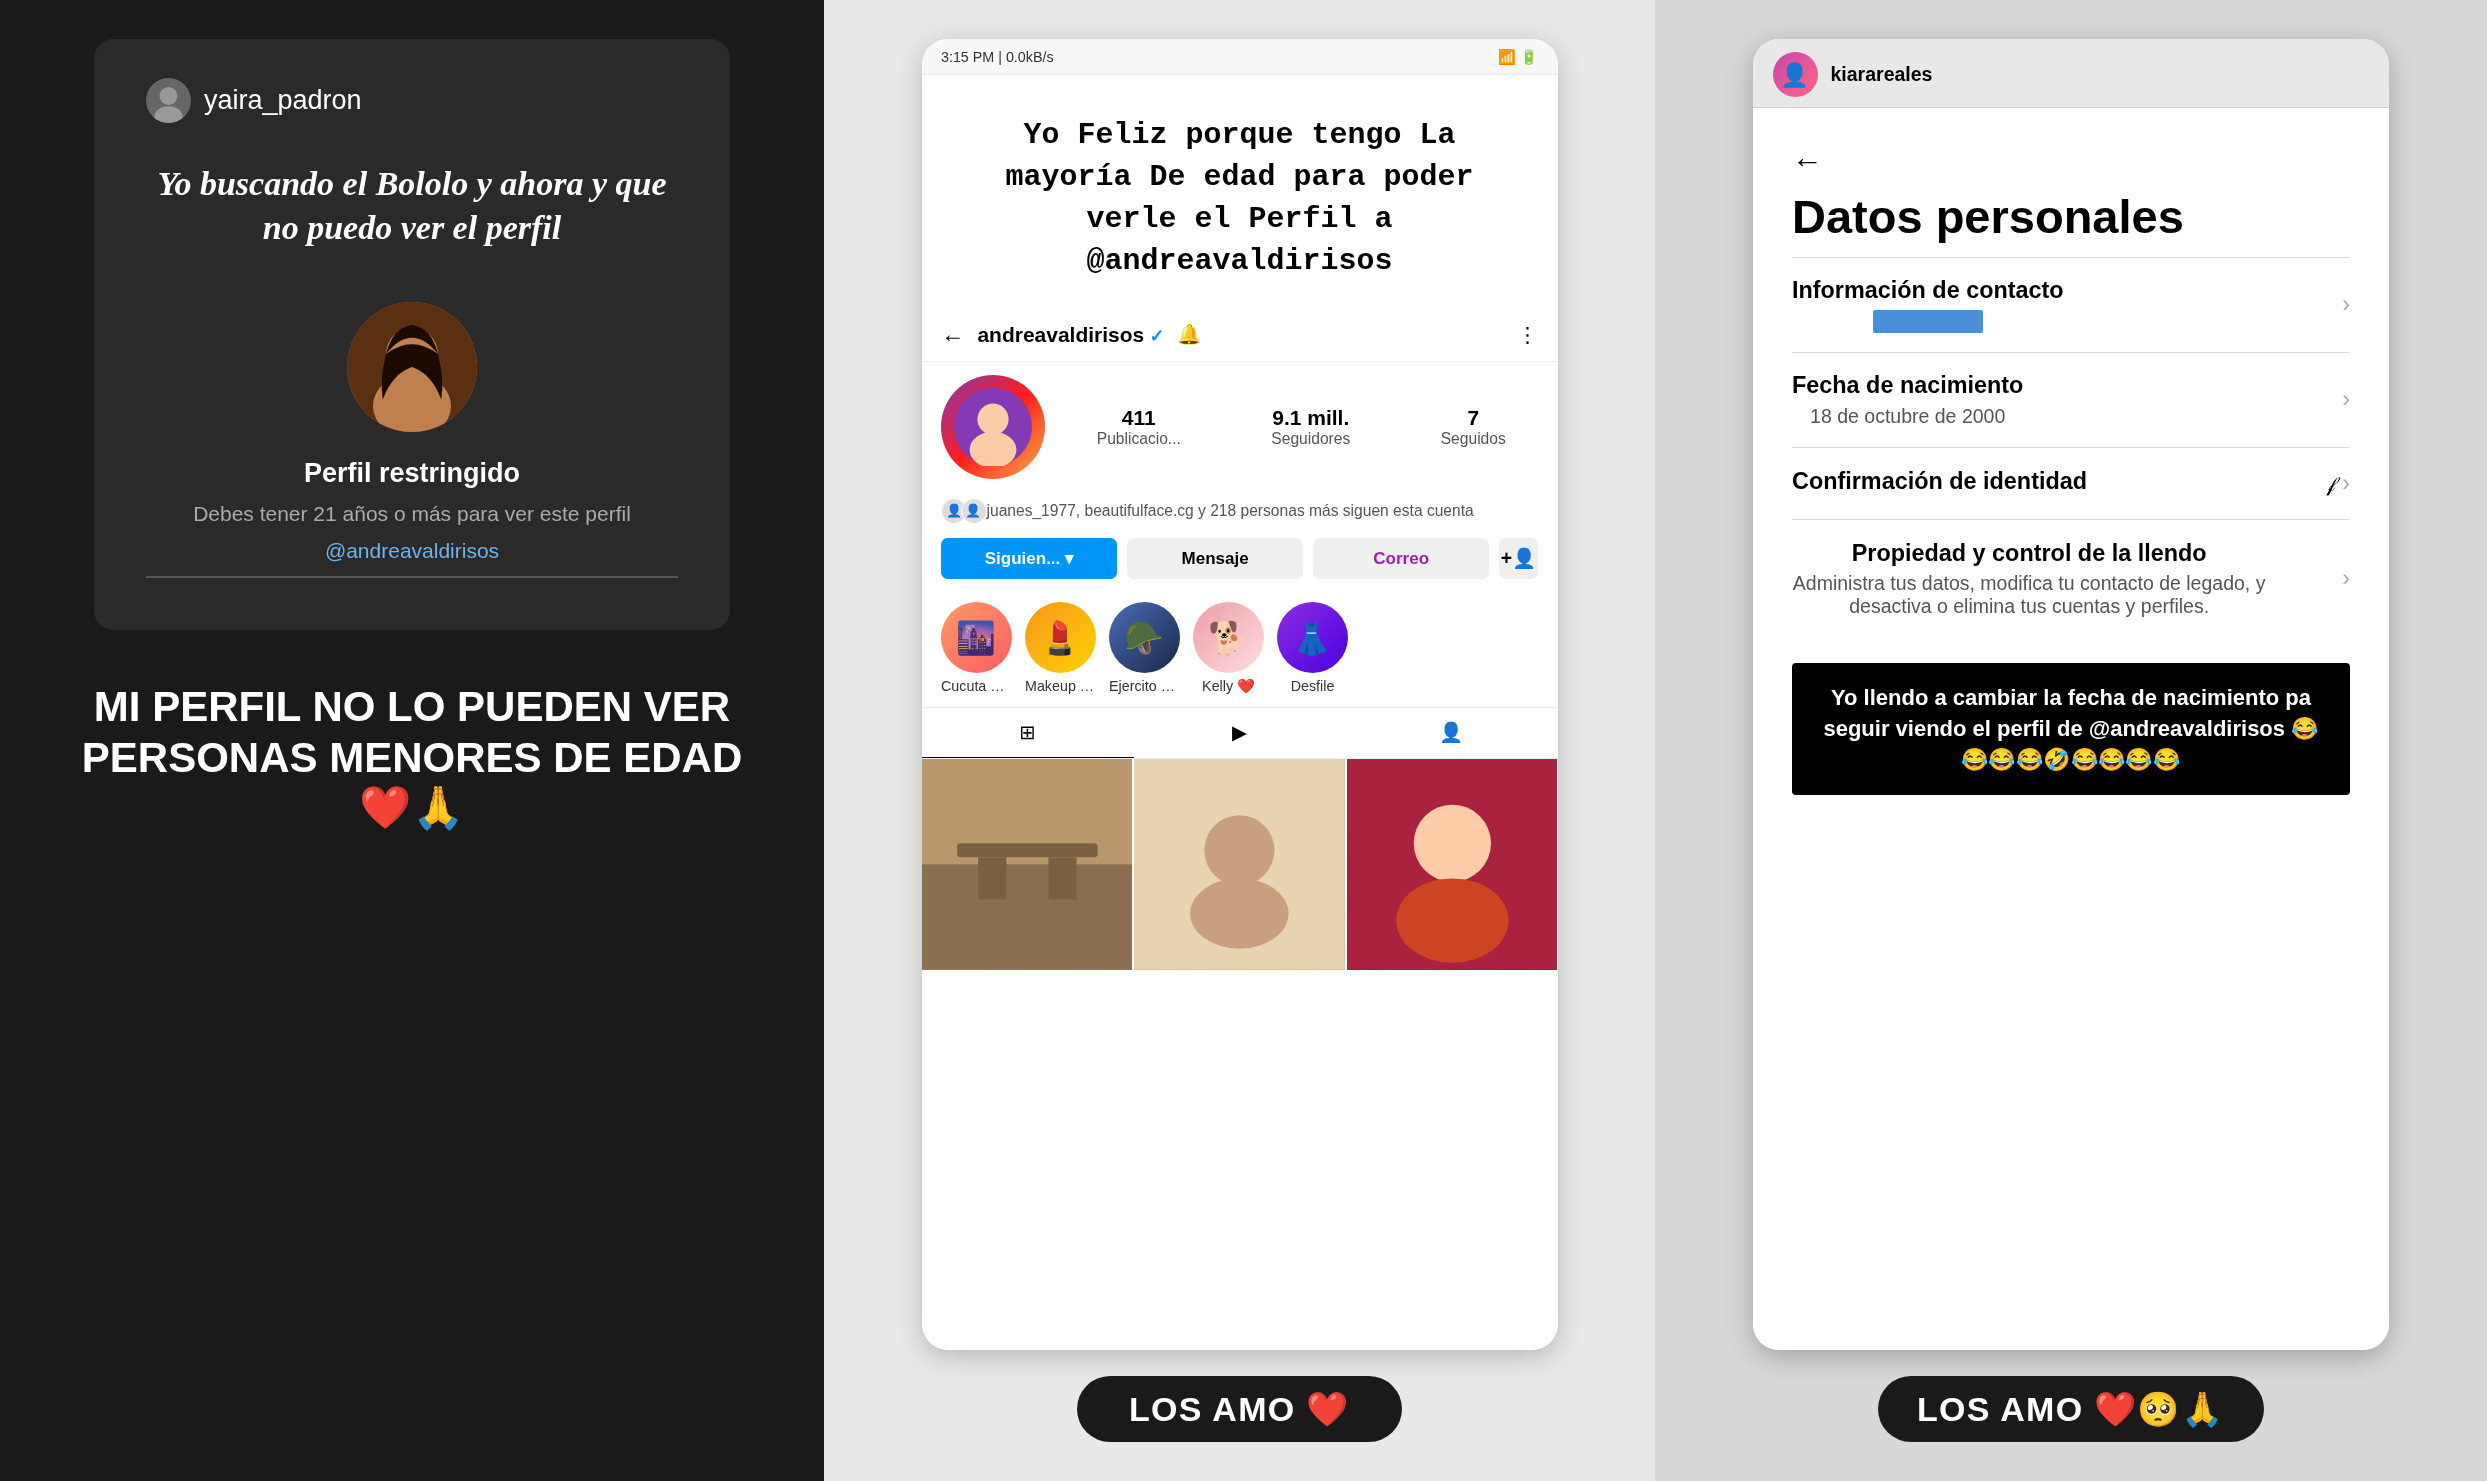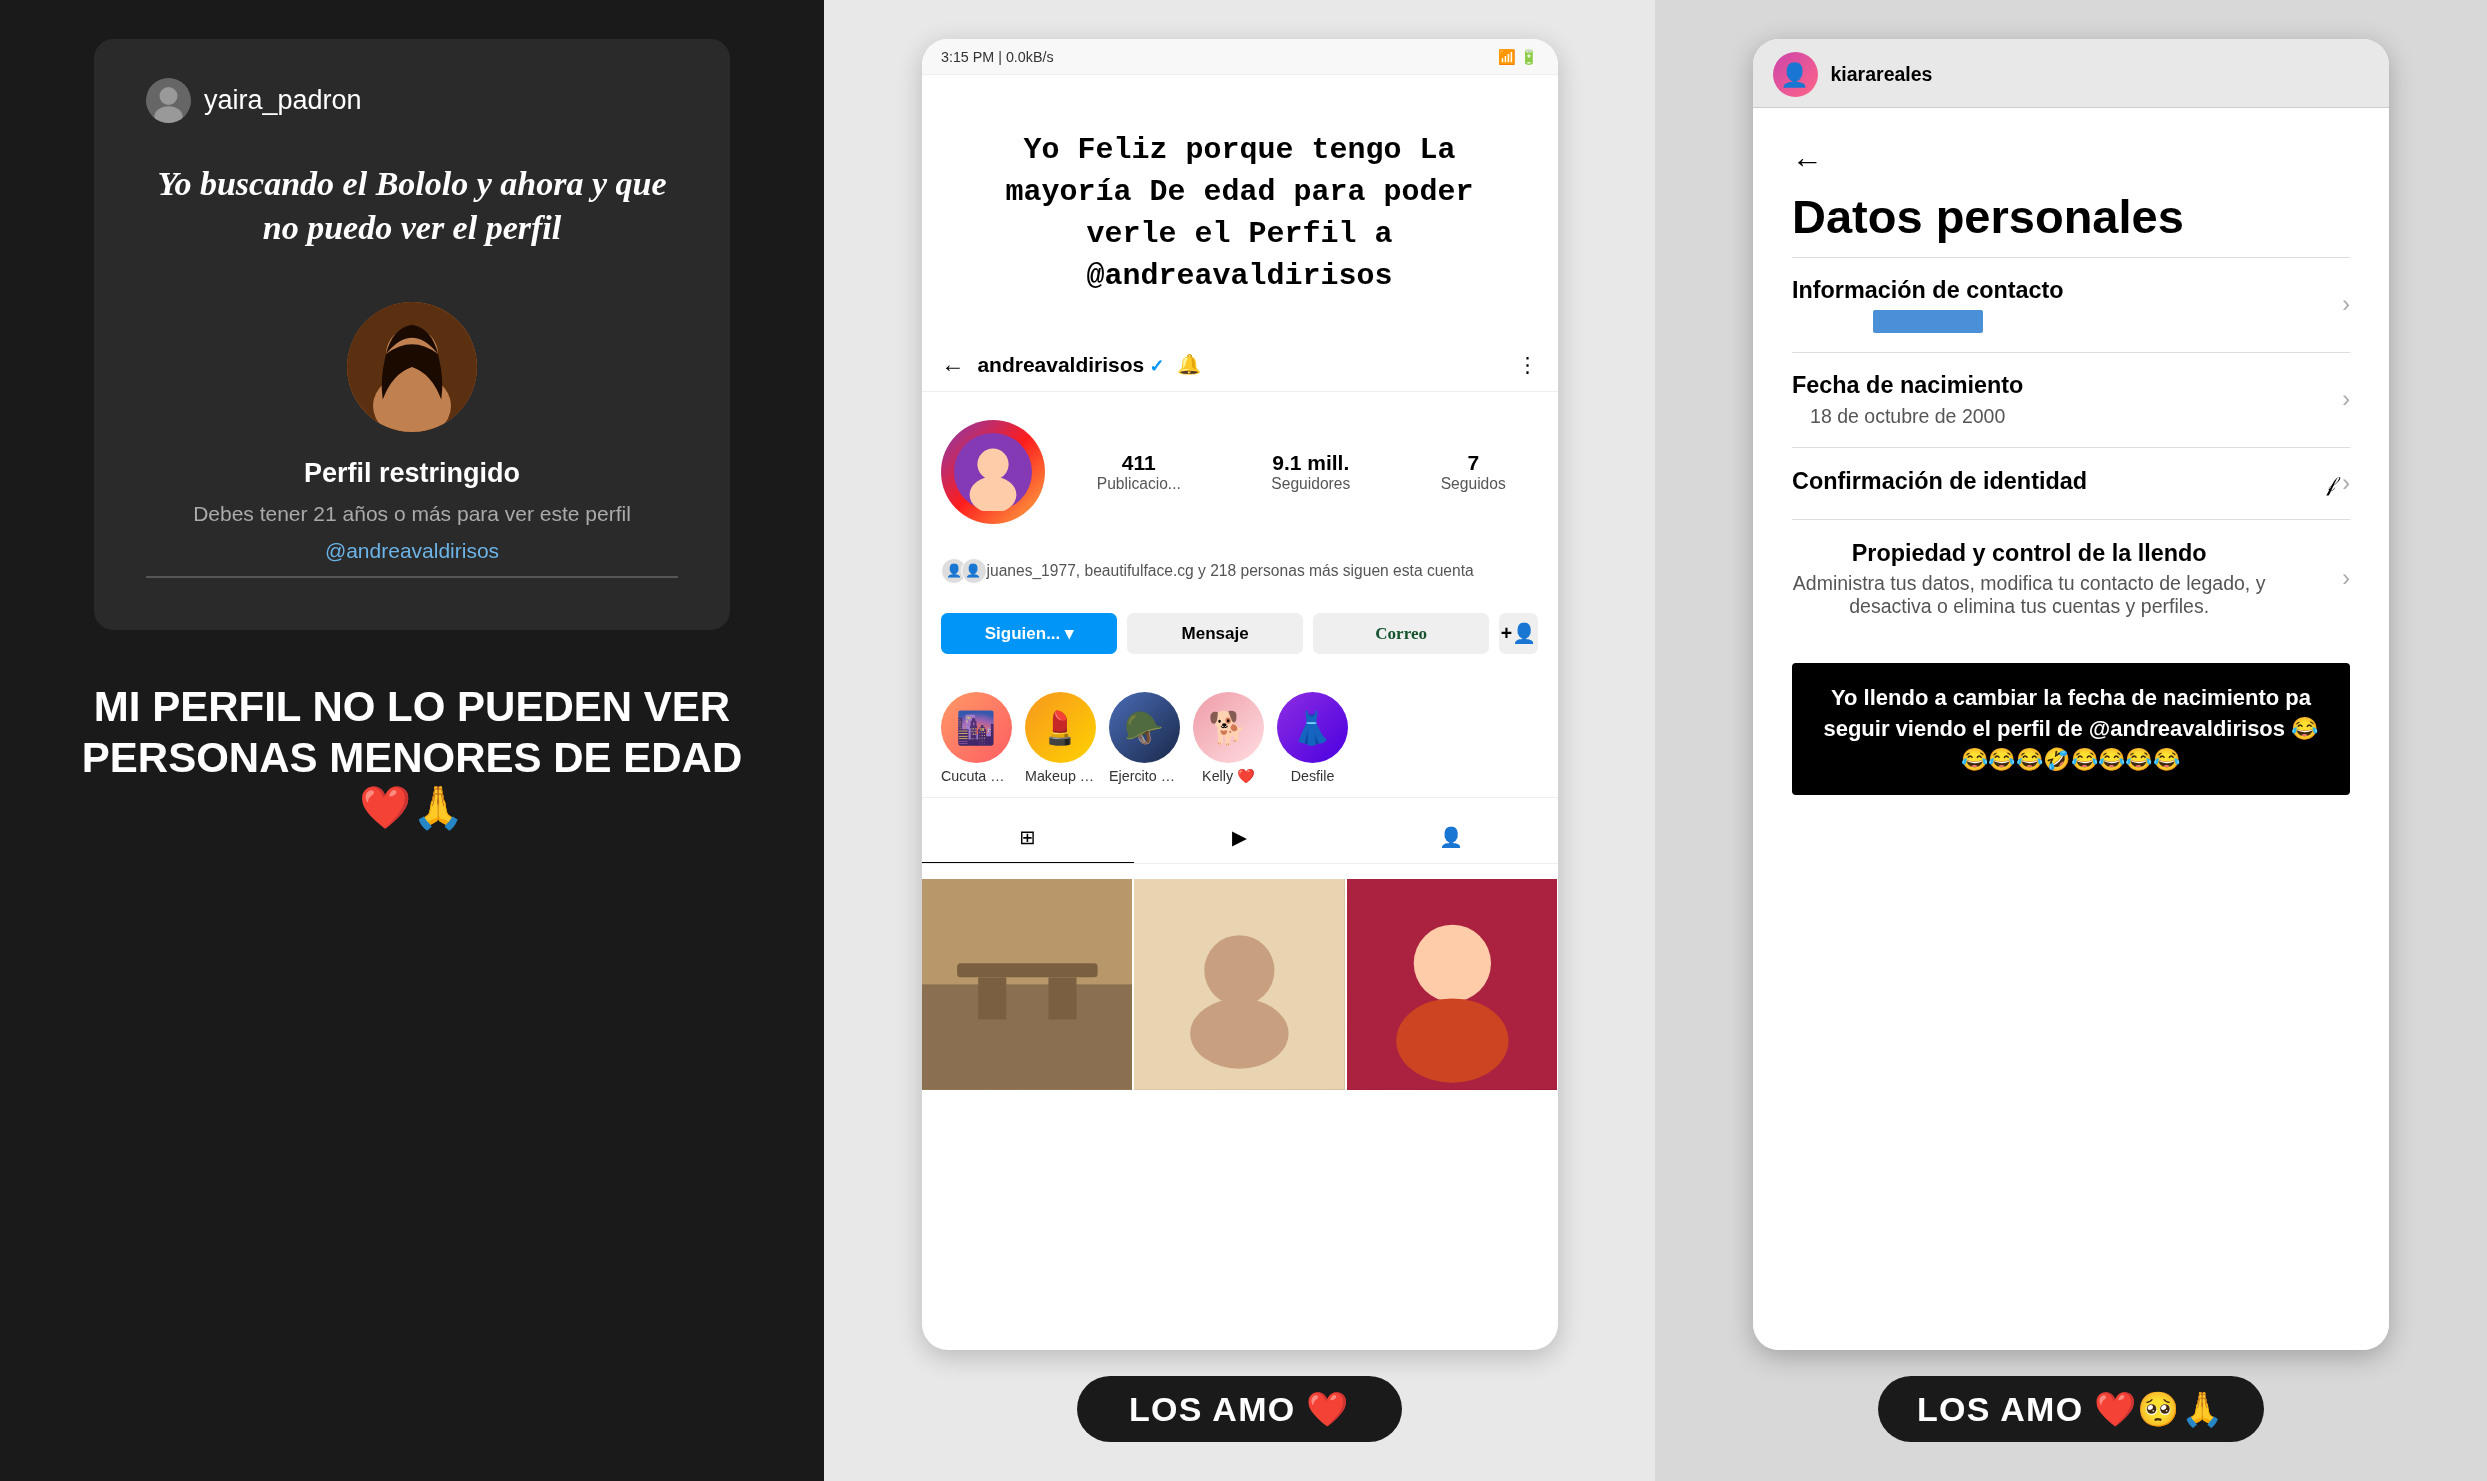--- a/index.html
+++ b/index.html
@@ -127,21 +127,20 @@
 
     .phone-mockup {
       width: 636px;
       background: #ffffff;
       border-radius: 26px;
       box-shadow: 0 6.5px 26px rgba(0,0,0,0.2);
       overflow: hidden;
       flex: 1;
       display: flex;
       flex-direction: column;
-      gap: 15px;
     }
 
     .phone-status-bar {
       background: #f8f8f8;
       padding: 9.7px 19.5px;
       display: flex;
       justify-content: space-between;
       align-items: center;
       font-size: 14.3px;
       color: #333;
@@ -311,22 +310,21 @@
       color: #fff;
     }
 
     .ig-btn-msg {
       background: #efefef;
       color: #000;
     }
 
     .ig-btn-email {
       background: #efefef;
-      color: #14532d;
-      font-family: Liberation Serif, serif;
+      color: #a21caf;
     }
 
     .ig-btn-add {
       background: #efefef;
       color: #000;
       flex: 0 0 39px;
       font-size: 19.5px;
     }
 
     .ig-highlights {

